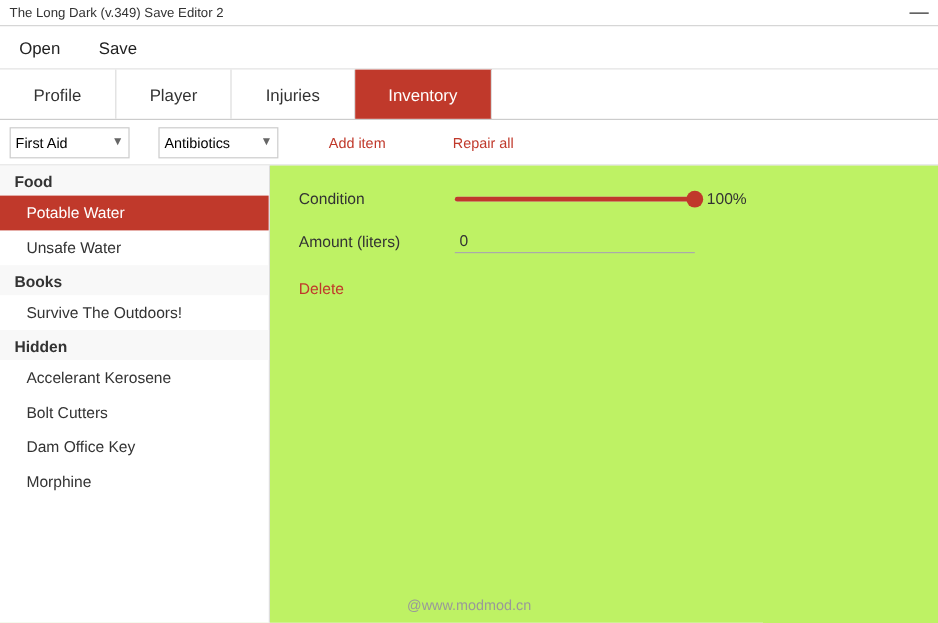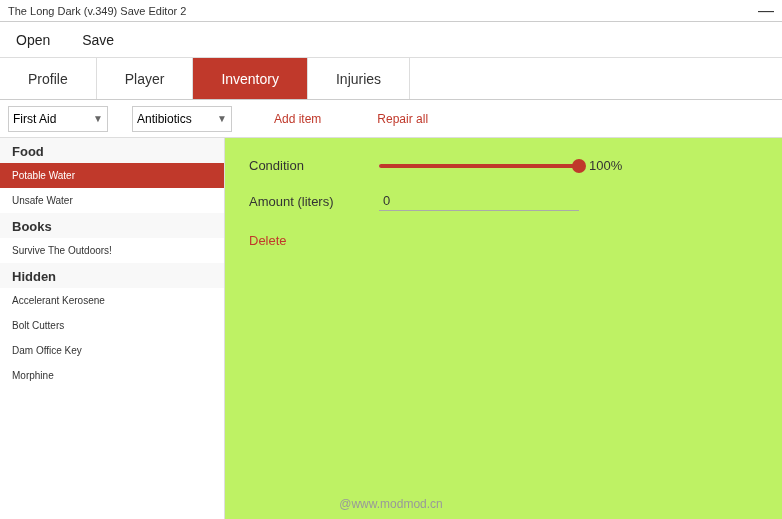--- a/index.html
+++ b/index.html
@@ -119,22 +119,22 @@
       flex-shrink: 0;
     }
     .list-group-header {
       padding: 6px 12px 4px 12px;
       font-weight: bold;
       font-size: 13px;
       color: #333;
       background: #f8f8f8;
     }
     .list-item {
-      padding: 7px 12px;
-      font-size: 10px;
+      padding: 7px 22px;
+      font-size: 13px;
       color: #333;
       cursor: pointer;
     }
     .list-item.selected {
       background: #c0392b;
       color: #fff;
     }
 
     
     #detail-panel {
@@ -229,25 +229,25 @@
   <span class="menu-item">Save</span>
 </div>
 
 <div id="tab-bar">
   <div class="tab">
     <span>Profile</span>
   </div>
   <div class="tab">
     <span>Player</span>
   </div>
+  <div class="tab">
+    <span>Injuries</span>
+  </div>
   <div class="tab active">
     <span>Inventory</span>
-  </div>
-  <div class="tab">
-    <span>Injuries</span>
   </div>
 </div>
 
 <div id="toolbar">
   <div class="category-select">
     <span>First Aid</span>
     <span class="arrow">▼</span>
   </div>
   <div class="category-select" style="margin-left:4px;">
     <span>Antibiotics</span>

